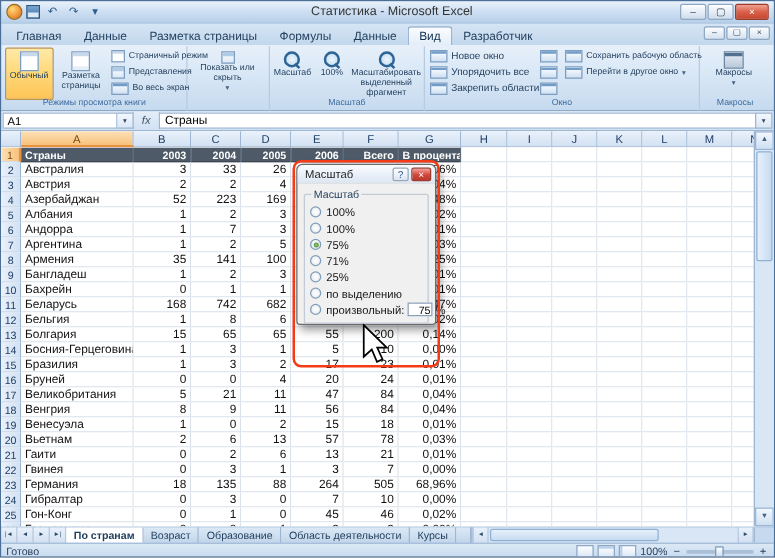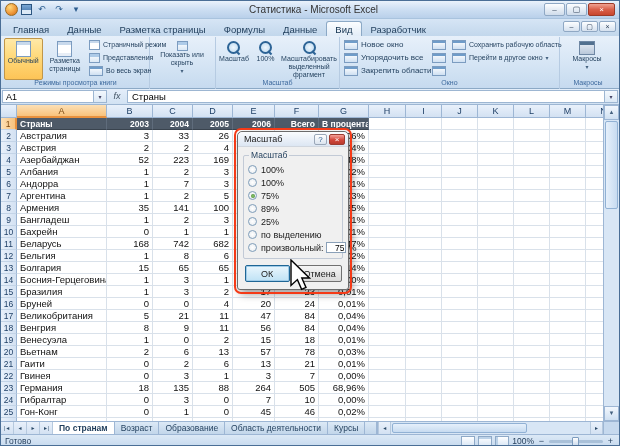--- a/index.html
+++ b/index.html
@@ -841,43 +841,39 @@
             <div class="radio-row">
               <span class="radio"></span>
               <span>100%</span>
             </div>
             <div class="radio-row">
               <span class="radio sel"></span>
               <span>75%</span>
             </div>
             <div class="radio-row">
               <span class="radio"></span>
-              <span>89%</span>
+              <span>71%</span>
             </div>
             <div class="radio-row">
               <span class="radio"></span>
               <span>25%</span>
             </div>
             <div class="radio-row">
               <span class="radio"></span>
               <span>по выделению</span>
             </div>
             <div class="radio-row">
               <span class="radio"></span>
               <span>произвольный:</span>
               <input class="zoominput" value="75" style="">
               <span>%</span>
             </div>
           </div>
       </div>
     </div>
-    <div class="dlg-buttons">
-      <button class="dbtn ok">ОК</button>
-      <button class="dbtn">Отмена</button>
-    </div>
   </div>
 
   <div class="annotation"></div>
 
   <div class="cursor">
     <svg width="22" height="32" viewBox="0 0 11 16">
       <path d="M1 0.5 L1 13.2 L4.2 10.3 L6.3 15.2 L8.5 14.2 L6.4 9.5 L10.2 9.5 Z" fill="#ffffff" stroke="#000000" stroke-width="0.7"></path>
     </svg>
   </div>
 

